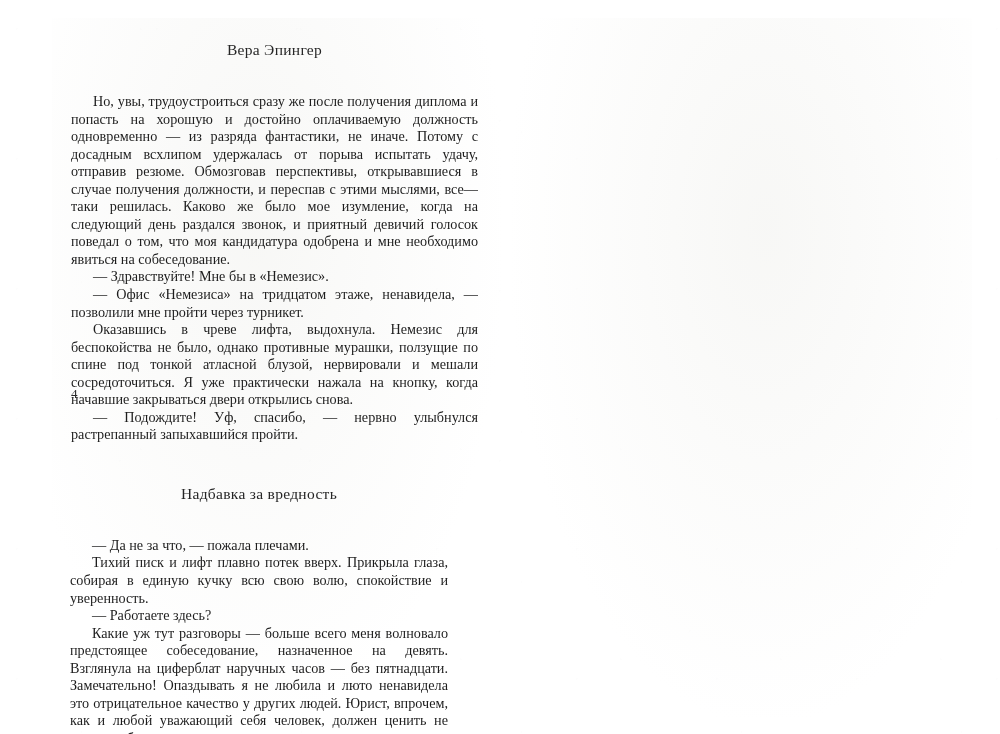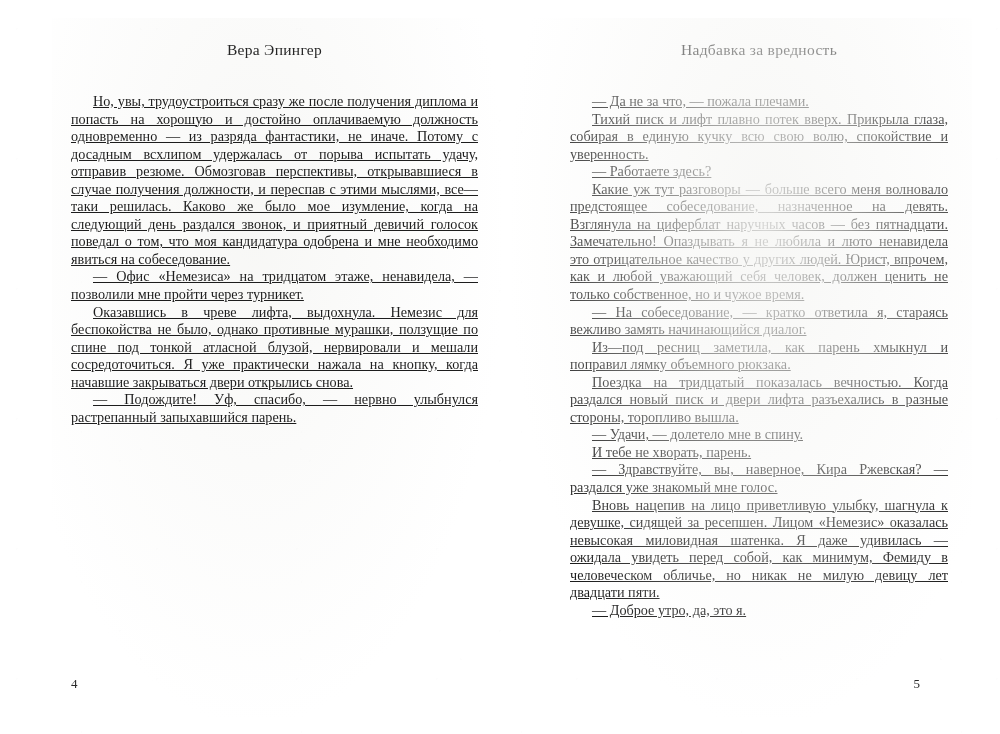--- a/index.html
+++ b/index.html
@@ -15,20 +15,21 @@
     color: #1b1b1b;
   }
 
   .spread {
     position: relative;
     width: 1000px;
     height: 734px;
     background: #ffffff;
     display: flex;
     justify-content: space-between;
+    flex-direction: column;
   }
 
   
   .spread::before {
     content: "";
     position: absolute;
     left: 52px;
     top: 18px;
     width: 450px;
     height: 700px;
@@ -75,21 +76,20 @@
     text-justify: inter-word;
     color: #1d1d1d;
     -webkit-font-smoothing: antialiased;
   }
   .page-right .textblock { width: 378px; }
 
   .textblock p {
     margin: 0;
     text-indent: 22px;
     hyphens: manual;
-    text-decoration: underline;
   }
 
   .folio {
     position: absolute;
     bottom: 42px;
     font-size: 13px;
     color: #2a2a2a;
   }
   .folio-left  { left: 71px; }
   .folio-right { right: 80px; }
@@ -112,23 +112,24 @@
 <body>
 
 <div class="spread">
 
   <div class="page page-left">
 
     <div class="running-head">Вера Эпингер</div>
 
     <div class="textblock">
       <p>Но, увы, трудоустроиться сразу же после получения диплома и попасть на хорошую и достойно оплачиваемую должность одновременно — из разряда фантастики, не иначе. Потому с досадным всхлипом удержалась от порыва испытать удачу, отправив резюме. Обмозговав перспективы, открывавшиеся в случае получения должности, и переспав с этими мыслями, все—таки решилась. Каково же было мое изумление, когда на следующий день раздался звонок, и приятный девичий голосок поведал о том, что моя кандидатура одобрена и мне необходимо явиться на собеседование.</p>
+      <p>— Здравствуйте! Мне бы в «Немезис».</p>
       <p>— Офис «Немезиса» на тридцатом этаже, ненавидела, — позволили мне пройти через турникет.</p>
       <p>Оказавшись в чреве лифта, выдохнула. Немезис для беспокойства не было, однако противные мурашки, ползущие по спине под тонкой атласной блузой, нервировали и мешали сосредоточиться. Я уже практически нажала на кнопку, когда начавшие закрываться двери открылись снова.</p>
-      <p>— Подождите! Уф, спасибо, — нервно улыбнулся растрепанный запыхавшийся парень.</p>
+      <p>— Подождите! Уф, спасибо, — нервно улыбнулся растрепанный запыхавшийся пройти.</p>
     </div>
 
     <div class="folio folio-left">4</div>
   </div>
 
   <div class="page page-right">
 
     <div class="running-head">Надбавка за вредность</div>
 
     <div class="textblock">

